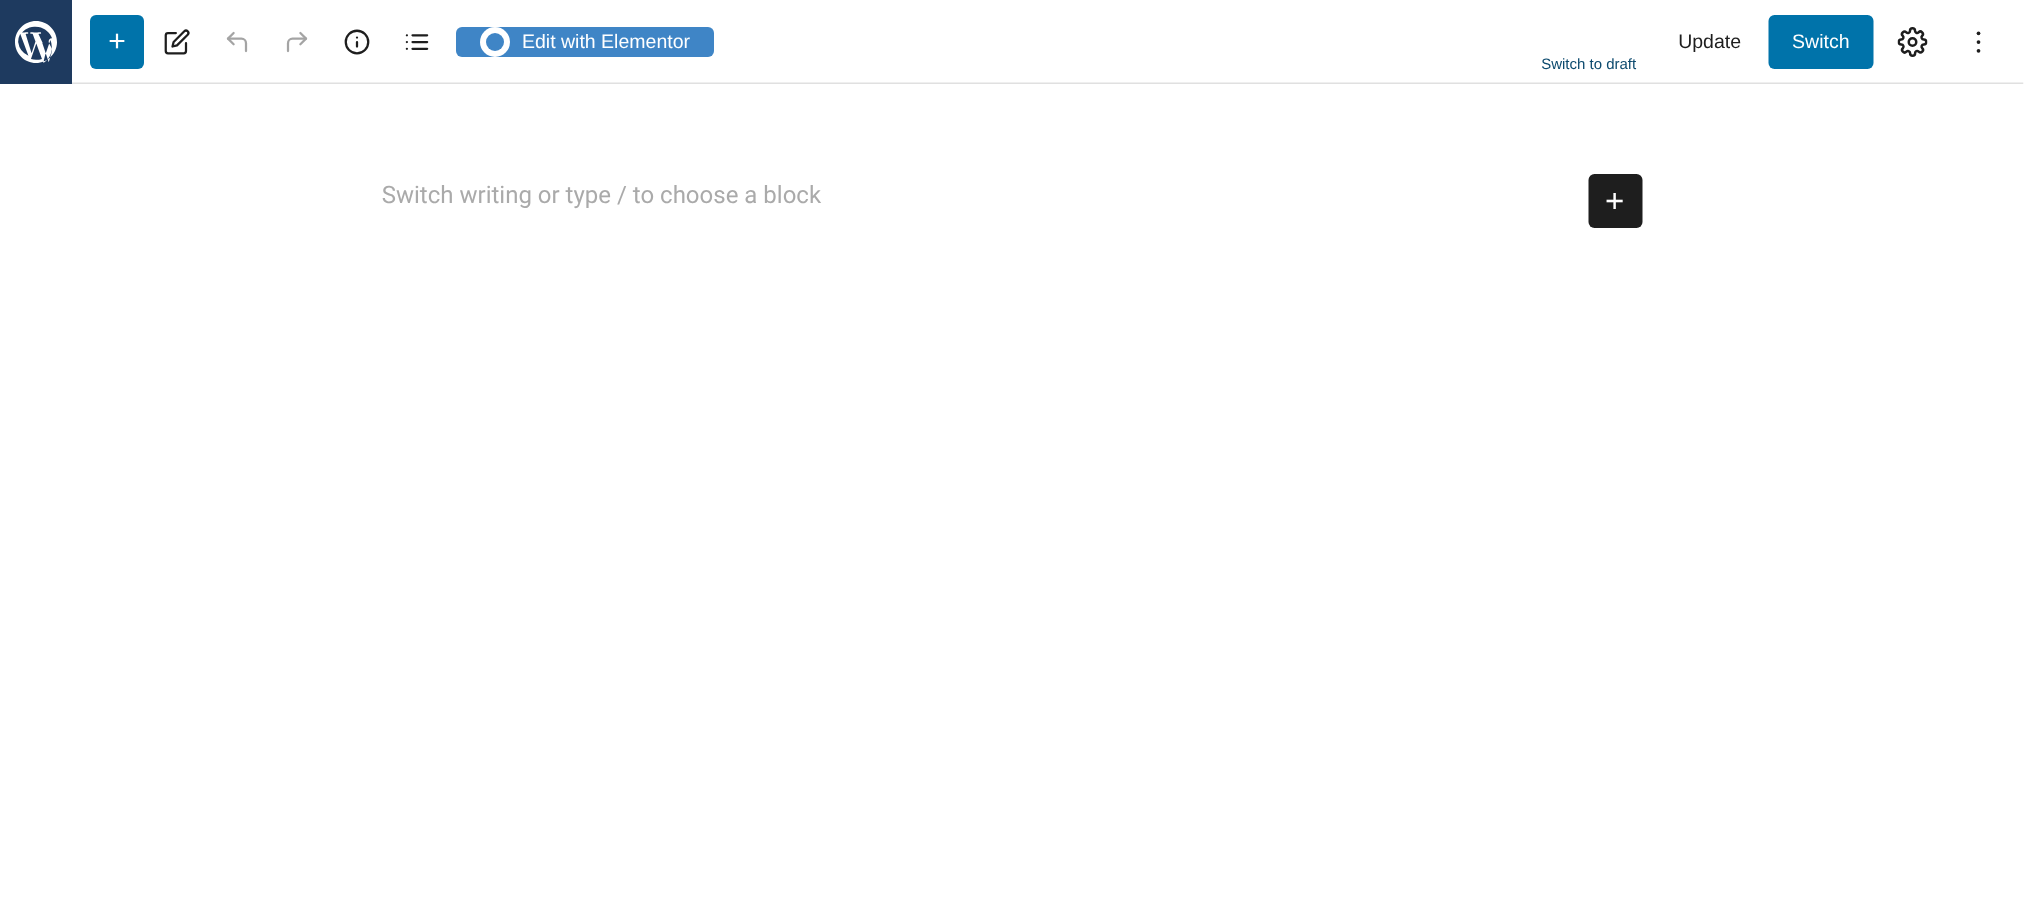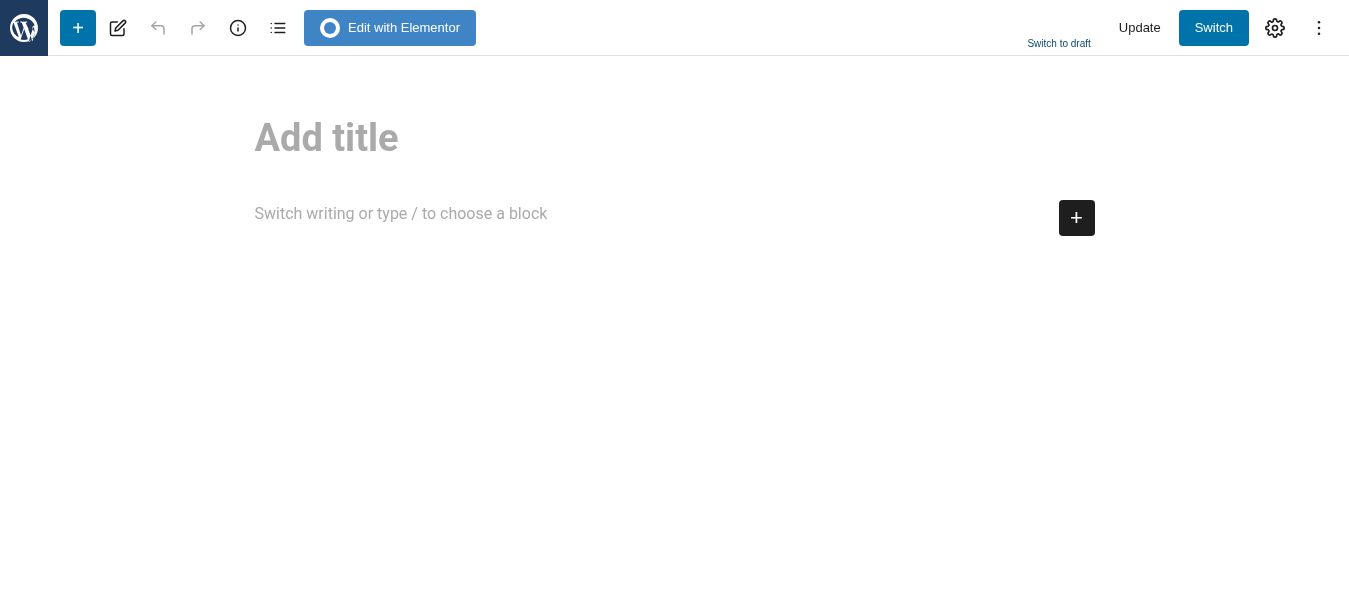--- a/index.html
+++ b/index.html
@@ -72,21 +72,21 @@
       align-items: center;
       gap: 8px;
       background: #3f85c6;
       color: #fff;
       border: none;
       border-radius: 4px;
       padding: 8px 16px;
       cursor: pointer;
       font-size: 13px;
       font-weight: 500;
-      height: 36px;
+      height: 20px;
       margin-left: 4px;
     }
 
     .elementor-icon {
       width: 20px;
       height: 20px;
       background: #fff;
       border-radius: 50%;
       display: flex;
       align-items: center;
@@ -322,25 +322,20 @@
         <circle cx="12" cy="12" r="1.5"></circle>
         <circle cx="12" cy="19" r="1.5"></circle>
       </svg>
     </button>
   </div>
 </div>
 
 <div class="editor-content">
   <div class="editor-inner">
 
-    <div class="title-area">
-      <div class="title-placeholder">
-        <span>Add title</span>
-      </div>
-    </div>
 
     <div class="content-area">
       <span class="content-placeholder">Switch writing or type / to choose a block</span>
       <button class="add-block-btn">
         <span style="font-size:22px; font-weight:300; line-height:1;">+</span>
       </button>
     </div>
   </div>
 </div>
 

